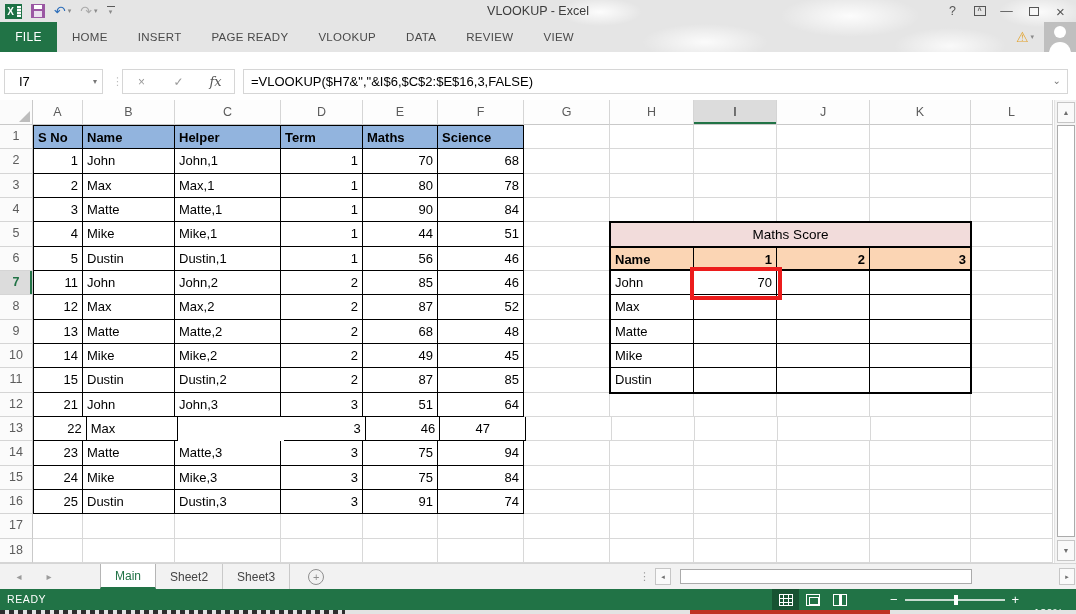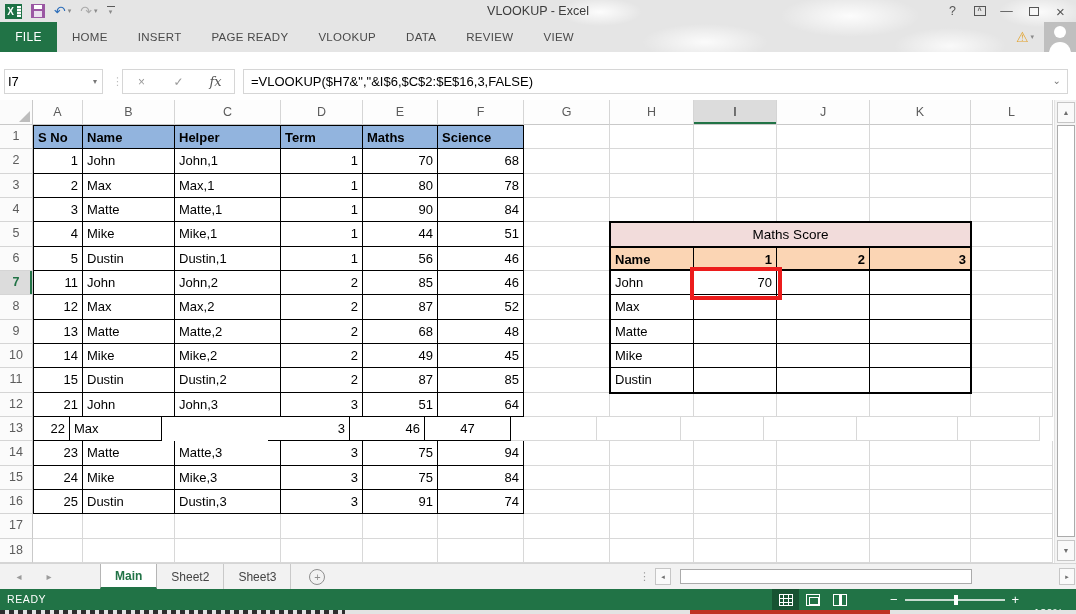--- a/index.html
+++ b/index.html
@@ -53,21 +53,21 @@
   .warn-icon { color:#E3A22B; font-size:14px; line-height:14px; margin-right:2px; }
   .avatar { width:32px; height:30px; background:#BFBFBF; position:relative; overflow:hidden; margin-left:10px; }
   .avatar::before { content:""; position:absolute; top:4px; left:10px; width:12px; height:12px;
     border-radius:50%; background:#fff; }
   .avatar::after { content:""; position:absolute; bottom:-3px; left:5px; width:22px; height:13px;
     border-radius:11px 11px 0 0; background:#fff; }
 
   
   .fbar { position:absolute; left:0; top:52px; width:1076px; height:48px; background:#fff; }
   .name-box { position:absolute; left:4px; top:17px; width:99px; height:25px; border:1px solid #D6D6D6;
-    background:#fff; font-size:13px; line-height:23px; padding-left:3px; color:#000; }
+    background:#fff; font-size:13px; line-height:23px; padding-left:14px; color:#000; }
   .name-box .nb-caret { position:absolute; right:5px; top:0; line-height:23px; font-size:8px; color:#777; }
   .fx-dots { position:absolute; left:112px; top:17px; height:25px; line-height:25px; color:#bdbdbd; font-size:11px; }
   .fx-box { position:absolute; left:122px; top:17px; width:113px; height:25px; border:1px solid #D6D6D6;
     background:#fff; display:flex; align-items:center; }
   .fx-btn { flex:1; text-align:center; color:#9a9a9a; font-size:12px; }
   .fx-glyph { font-family:"DejaVu Serif", serif; font-style:italic; color:#555; font-size:13px; }
   .formula-box { position:absolute; left:243px; top:17px; width:825px; height:25px; border:1px solid #D6D6D6;
     background:#fff; font-size:13px; line-height:23px; padding-left:7px; color:#000; white-space:nowrap; overflow:hidden; }
   .formula-box .fb-caret { position:absolute; right:6px; top:0; line-height:22px; font-size:10px; color:#777; }
 
@@ -107,21 +107,21 @@
   .vsb .thumb { position:absolute; left:2px; top:25px; width:18px; height:412px; background:#fff; border:1px solid #ABABAB; }
 
   
   .tabbar { position:absolute; left:0; top:563px; width:1076px; height:26px; background:#F2F2F2;
     border-top:1px solid #D5D5D5; display:flex; align-items:stretch; font-size:12px; }
   .tnav { width:30px; display:flex; align-items:center; justify-content:center; color:#9b9b9b; font-size:10px; }
   .tnav:first-child { margin-left:4px; }
   .tab-spacer { width:36px; }
   .sheet-tab { padding:0 14px; display:flex; align-items:center; color:#444; border-right:1px solid #C9C9C9; }
   .sheet-tab.first { border-left:1px solid #C9C9C9; }
-  .sheet-tab.active { background:#fff; color:var(--accent); font-weight:bold;
+  .sheet-tab.active { background:#fff; color:var(--accent); font-weight:normal;
     border-bottom:2px solid var(--accent); border-left:1px solid #B5B5B5; border-right:1px solid #B5B5B5; }
   .new-sheet { width:16px; height:16px; border:1px solid #8f8f8f; border-radius:50%; color:#8f8f8f;
     font-size:11px; line-height:14px; text-align:center; align-self:center; margin-left:18px; }
   .tab-fill { flex:1; }
   .hsb-dots { align-self:center; color:#9a9a9a; font-size:11px; margin-right:5px; }
   .hsb { display:flex; align-items:center; width:420px; margin-right:1px; }
   .hsb .sbtn { width:16px; height:17px; background:#FAFAFA; border:1px solid #C6C6C6; color:#6f6f6f;
     font-size:7px; line-height:15px; text-align:center; }
   .hsb .track { flex:1; height:17px; position:relative; }
   .hsb .thumb { position:absolute; left:9px; top:1px; width:292px; height:15px; background:#fff; border:1px solid #ABABAB; }
@@ -413,21 +413,21 @@
           <div class="cell tb num" style="width: 86px;">64</div>
           <div class="cell" style="width: 86px;"></div>
           <div class="cell" style="width: 84px;"></div>
           <div class="cell" style="width: 83px;"></div>
           <div class="cell" style="width: 93px;"></div>
           <div class="cell" style="width: 101px;"></div>
           <div class="cell" style="width: 82px;"></div>
         </div>
         <div class="grow">
           <div class="row-h">13</div>
-          <div class="cell tb bl num" style="width: 37px;">22</div>
+          <div class="cell tb bl num" style="width: 54px;">22</div>
           <div class="cell tb" style="width: 92px;">Max</div>
           <div class="cell tb" style="width: 106px; margin-top: 26px;">Max,3</div>
           <div class="cell tb num" style="width: 82px;">3</div>
           <div class="cell tb num" style="width: 75px;">46</div>
           <div class="cell tb num" style="width: 86px; text-align: center;">47</div>
           <div class="cell" style="width: 86px;"></div>
           <div class="cell" style="width: 84px;"></div>
           <div class="cell" style="width: 83px;"></div>
           <div class="cell" style="width: 93px;"></div>
           <div class="cell" style="width: 101px;"></div>

